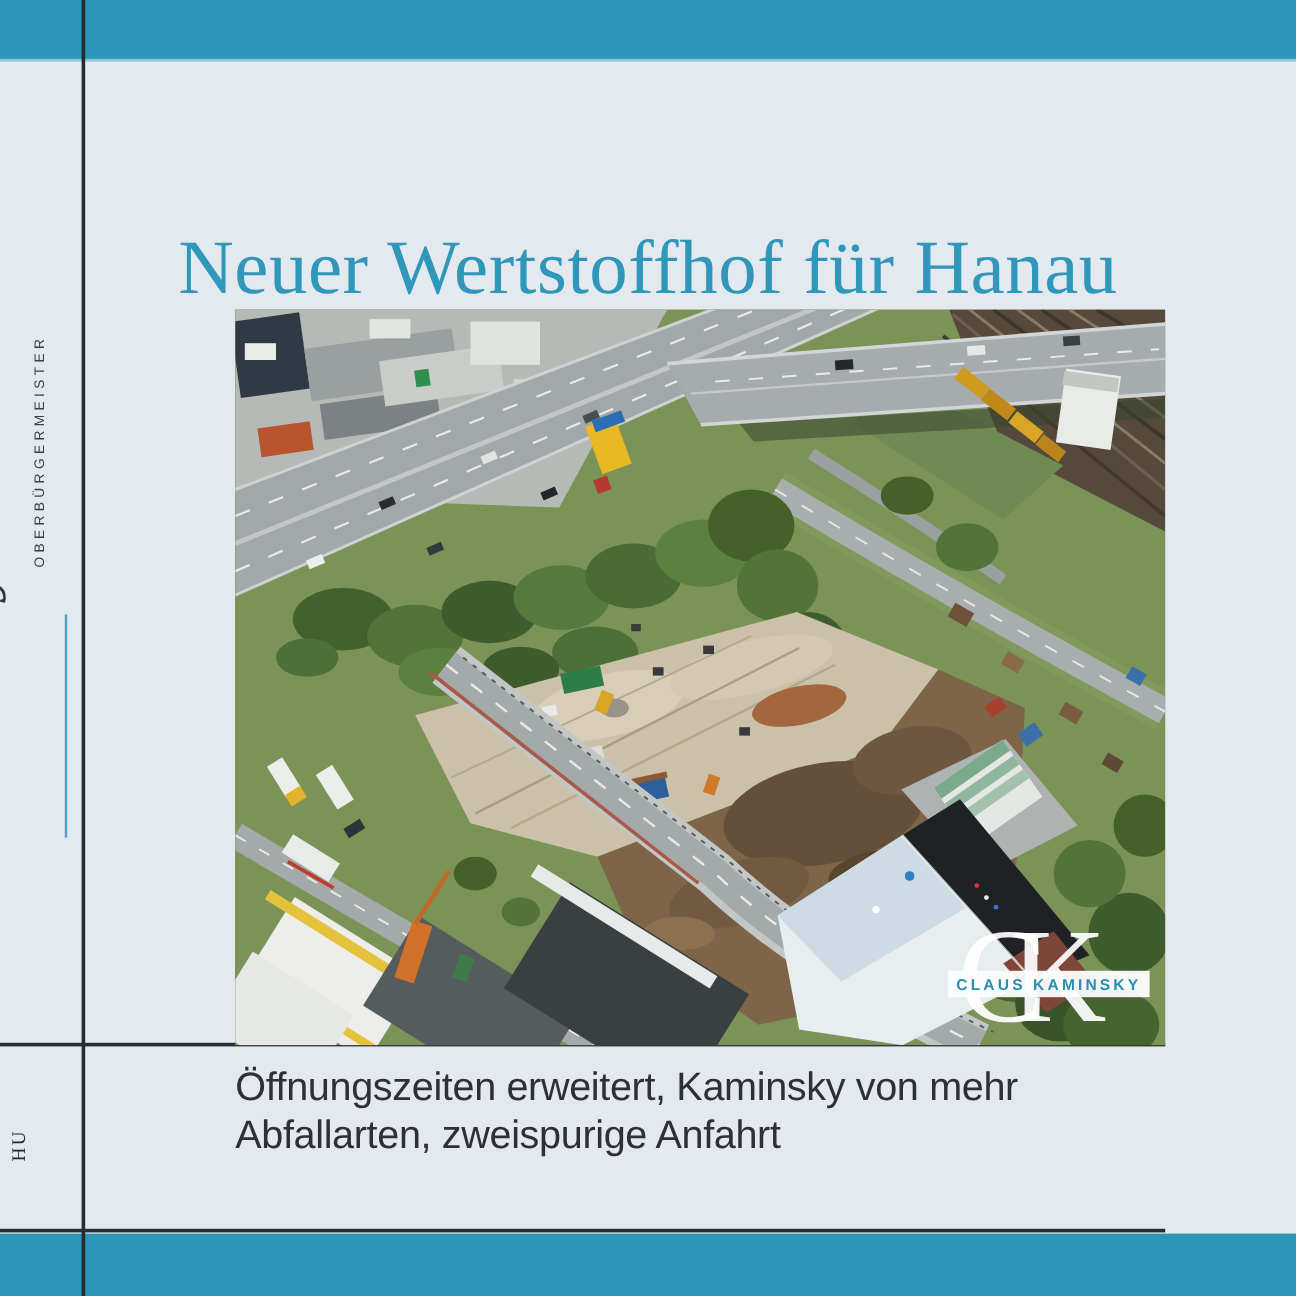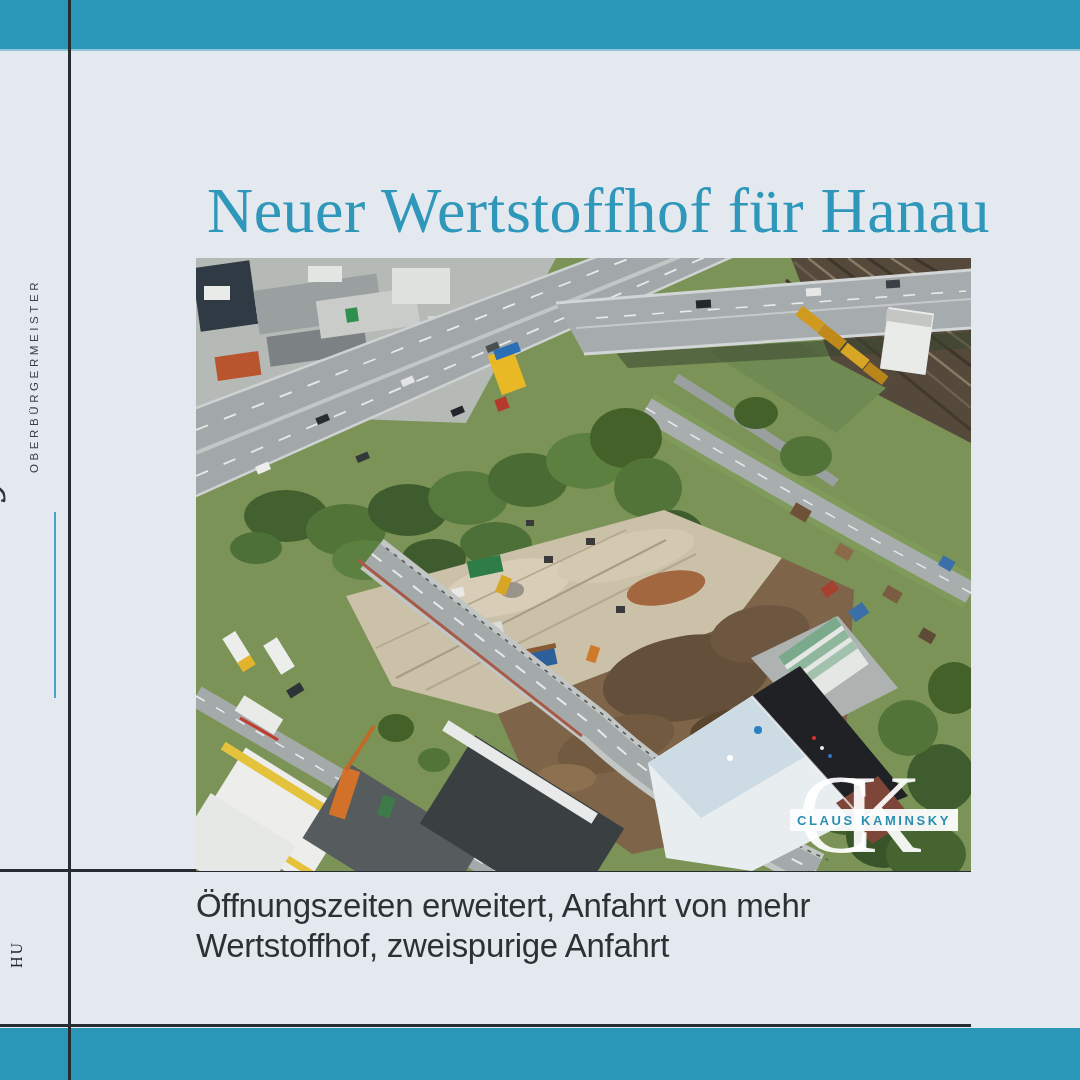--- a/index.html
+++ b/index.html
@@ -19,21 +19,21 @@
   .hline-top{top:869px;}
   .hline-bottom{top:1024px;}
 
   
   .rot{position:absolute;white-space:nowrap;transform:rotate(-90deg);transform-origin:left bottom;}
   .role-text{left:41px;top:459px;height:14px;line-height:14px;font-size:11.5px;letter-spacing:3.6px;color:#3c4147;}
   .signature{left:8px;top:752px;height:50px;line-height:50px;font-family:"DejaVu Serif",serif;font-style:italic;font-size:40px;color:#2f343a;}
   .sig-underline{position:absolute;left:54px;top:512px;width:2px;height:186px;background:var(--signature-underline,#4aa3c3);}
   .hu{left:27px;top:948px;height:20px;line-height:20px;font-family:"Liberation Serif",serif;font-size:16px;letter-spacing:2px;color:#22282e;}
 
-  .title{position:absolute;left:90px;top:174px;width:900px;text-align:right;font-family:"Liberation Serif",serif;font-weight:400;font-size:64px;letter-spacing:.5px;color:var(--title-teal,#2e97ba);}
+  .title{position:absolute;left:90px;top:186px;width:900px;text-align:center;font-family:"Liberation Serif",serif;font-weight:400;font-size:64px;letter-spacing:.5px;color:var(--title-teal,#2e97ba);}
 
   .photo{position:absolute;left:196px;top:258px;width:775px;height:613px;overflow:hidden;background:#6b8456;}
   .photo svg{display:block;width:100%;height:100%;}
 
   .wm-monogram{position:absolute;left:602px;top:500px;font-family:"Liberation Serif",serif;font-size:112px;line-height:1;letter-spacing:-0.28em;color:rgba(255,255,255,0.92);}
   .wm-band{position:absolute;left:594px;top:551px;width:168px;height:22px;background:rgba(252,253,253,0.95);display:flex;align-items:center;justify-content:center;}
   .wm-band span{font-size:13px;font-weight:bold;letter-spacing:2.6px;color:var(--watermark-text,#2a8fb1);}
 
   .caption{position:absolute;left:196px;top:886px;font-size:33px;line-height:40px;letter-spacing:-0.3px;color:var(--body-text,#2e3134);}
 </style>
@@ -268,17 +268,17 @@
       </g>
     </svg>
 
     <div class="wm-monogram">CK</div>
     <div class="wm-band">
       <span>CLAUS KAMINSKY</span>
     </div>
   </div>
 
   <div class="caption">
-    <div>Öffnungszeiten erweitert, Anfahrt von mehr</div>
-    <div>Wertstoffhof, zweispurige Anfahrt</div>
+    <div>Öffnungszeiten erweitert, Kaminsky von mehr</div>
+    <div>Abfallarten, zweispurige Anfahrt</div>
   </div>
 
 </div>
 
 </body></html>

